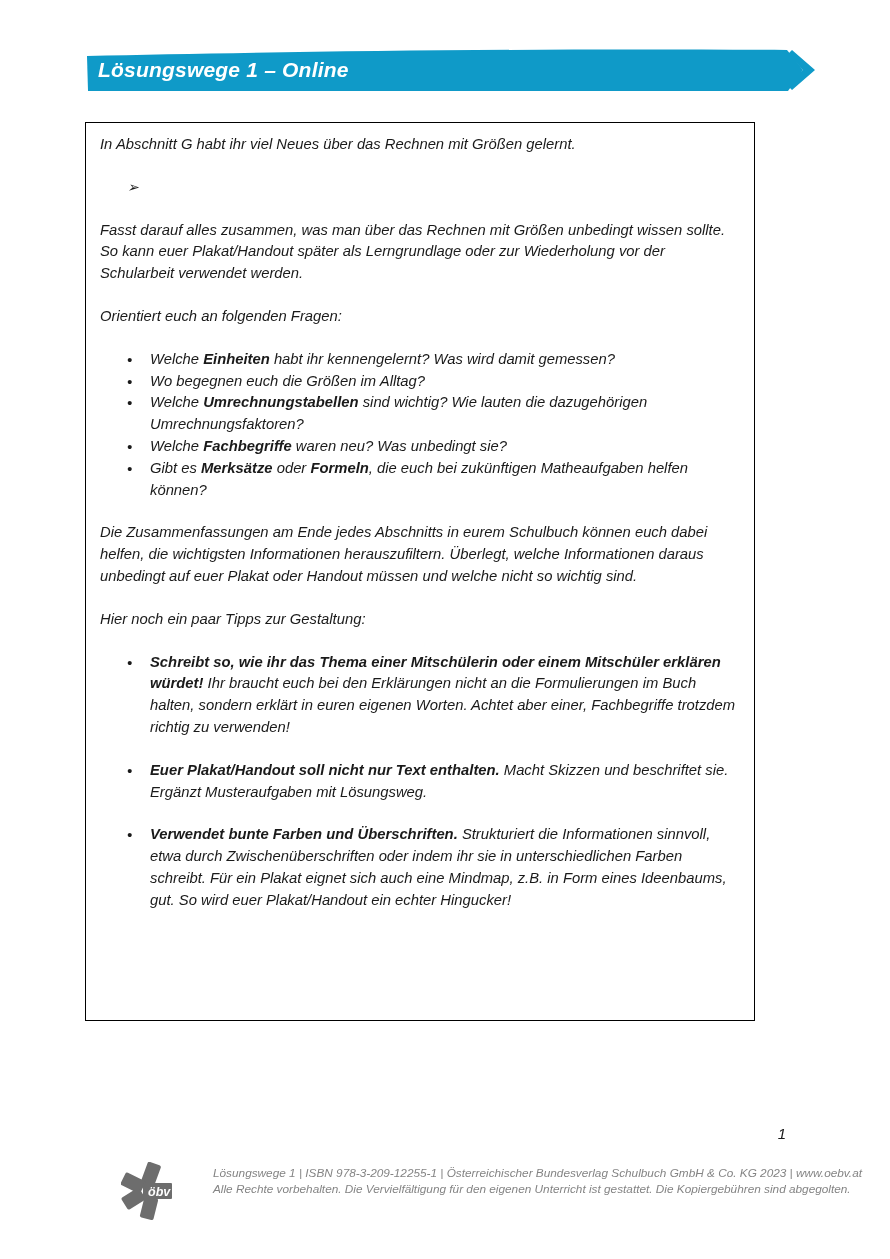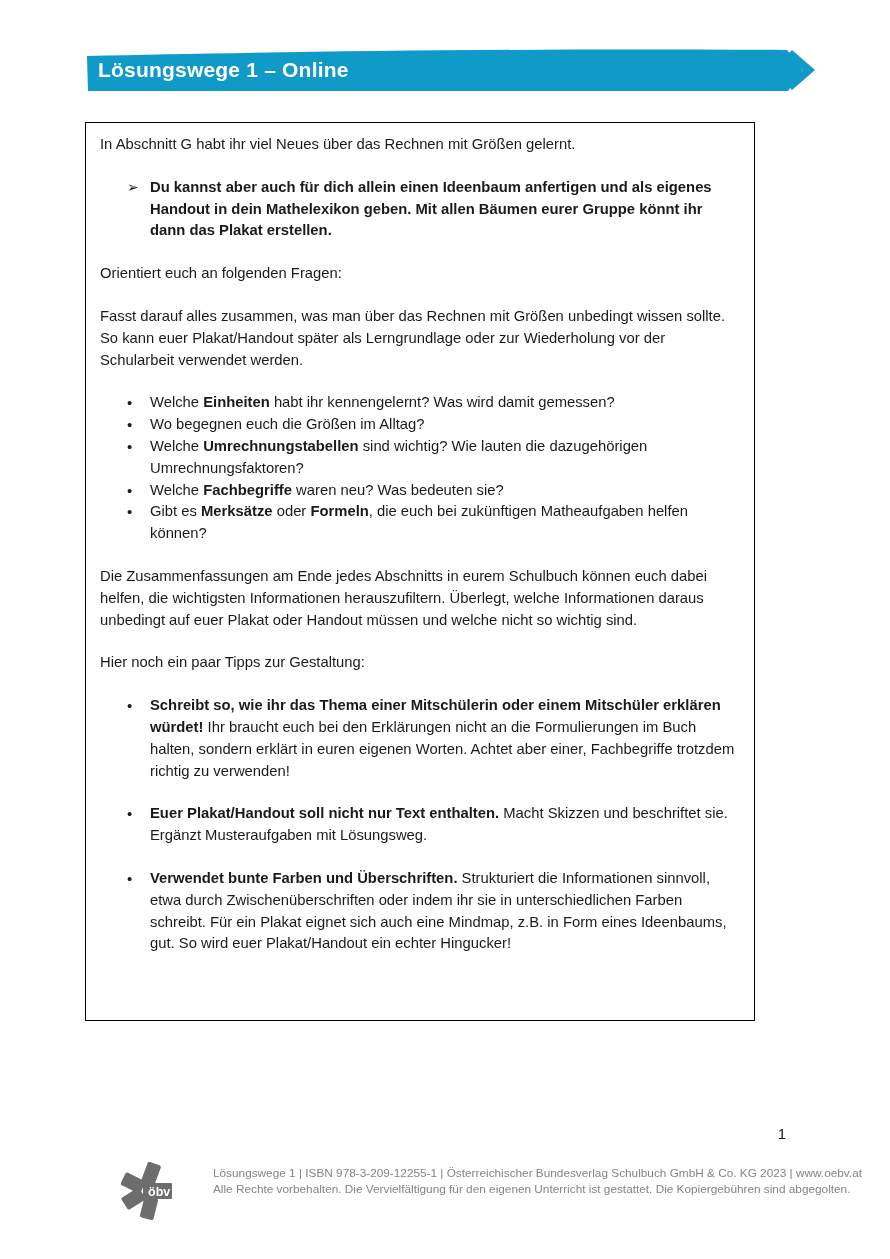--- a/index.html
+++ b/index.html
@@ -4,21 +4,21 @@
 <style>
   * { margin:0; padding:0; box-sizing:border-box; }
   html,body { background:#ffffff; }
   body {
     width:890px; height:1259px;
     font-family:"Liberation Sans", sans-serif;
     color:#1a1a1a;
     position:relative;
     overflow:hidden;
   }
-  .page { position:relative; width:890px; height:1259px; background:#ffffff; }
+  .page { position:relative; width:890px; height:1259px; background:#ffffff;font-style:italic; }
 
   
   .banner { position:absolute; left:87px; top:47px; width:733px; height:45px; }
   .banner svg { position:absolute; left:0; top:0; width:733px; height:45px; }
   .banner-title {
     position:absolute; left:11px; top:11px;
     color:#ffffff; font-weight:bold; font-size:21px; letter-spacing:0.2px;
     white-space:nowrap;
   }
 
@@ -73,44 +73,43 @@
     <div class="banner-title">Lösungswege 1 – Online</div>
   </div>
 
   <div class="content-box">
 
     <p>In Abschnitt G habt ihr viel Neues über das Rechnen mit Größen gelernt.</p>
 
     <div class="bullet-row task-block">
       <span class="marker arrow-marker">➢</span>
       <div class="btext b">
-        <div>Du kannst aber auch für dich allein einen Ideenbaum anfertigen und als eigenes Handout in dein Mathelexikon geben. Mit allen Bäumen eurer Gruppe könnt ihr dann das Plakat erstellen.</div>
       </div>
     </div>
 
+    <p>Fasst darauf alles zusammen, was man über das Rechnen mit Größen unbedingt wissen sollte. So kann euer Plakat/Handout später als Lerngrundlage oder zur Wiederholung vor der Schularbeit verwendet werden.</p>
+
     <p>Orientiert euch an folgenden Fragen:</p>
-
-    <p>Fasst darauf alles zusammen, was man über das Rechnen mit Größen unbedingt wissen sollte. So kann euer Plakat/Handout später als Lerngrundlage oder zur Wiederholung vor der Schularbeit verwendet werden.</p>
 
     <div class="questions-list">
       <div class="bullet-row">
         <span class="marker dot-marker">•</span>
         <div class="btext"><span>Welche </span><span class="b">Einheiten</span><span></span><span class="b"></span><span> habt ihr kennengelernt? Was wird damit gemessen?</span></div>
       </div>
       <div class="bullet-row">
         <span class="marker dot-marker">•</span>
         <div class="btext"><span>Wo begegnen euch die Größen im Alltag?</span><span class="b"></span><span></span><span class="b"></span><span></span></div>
       </div>
       <div class="bullet-row">
         <span class="marker dot-marker">•</span>
         <div class="btext"><span>Welche </span><span class="b">Umrechnungstabellen</span><span></span><span class="b"></span><span> sind wichtig? Wie lauten die dazugehörigen Umrechnungsfaktoren?</span></div>
       </div>
       <div class="bullet-row">
         <span class="marker dot-marker">•</span>
-        <div class="btext"><span>Welche </span><span class="b">Fachbegriffe</span><span></span><span class="b"></span><span> waren neu? Was bedeuten sie?</span></div>
+        <div class="btext"><span>Welche </span><span class="b">Fachbegriffe</span><span></span><span class="b"></span><span> waren neu? Was unbedingt sie?</span></div>
       </div>
       <div class="bullet-row">
         <span class="marker dot-marker">•</span>
         <div class="btext"><span>Gibt es </span><span class="b">Merksätze</span><span> oder </span><span class="b">Formeln</span><span>, die euch bei zukünftigen Matheaufgaben helfen können?</span></div>
       </div>
     </div>
 
     <p>Die Zusammenfassungen am Ende jedes Abschnitts in eurem Schulbuch können euch dabei helfen, die wichtigsten Informationen herauszufiltern. Überlegt, welche Informationen daraus unbedingt auf euer Plakat oder Handout müssen und welche nicht so wichtig sind.</p>
 
     <p>Hier noch ein paar Tipps zur Gestaltung:</p>

